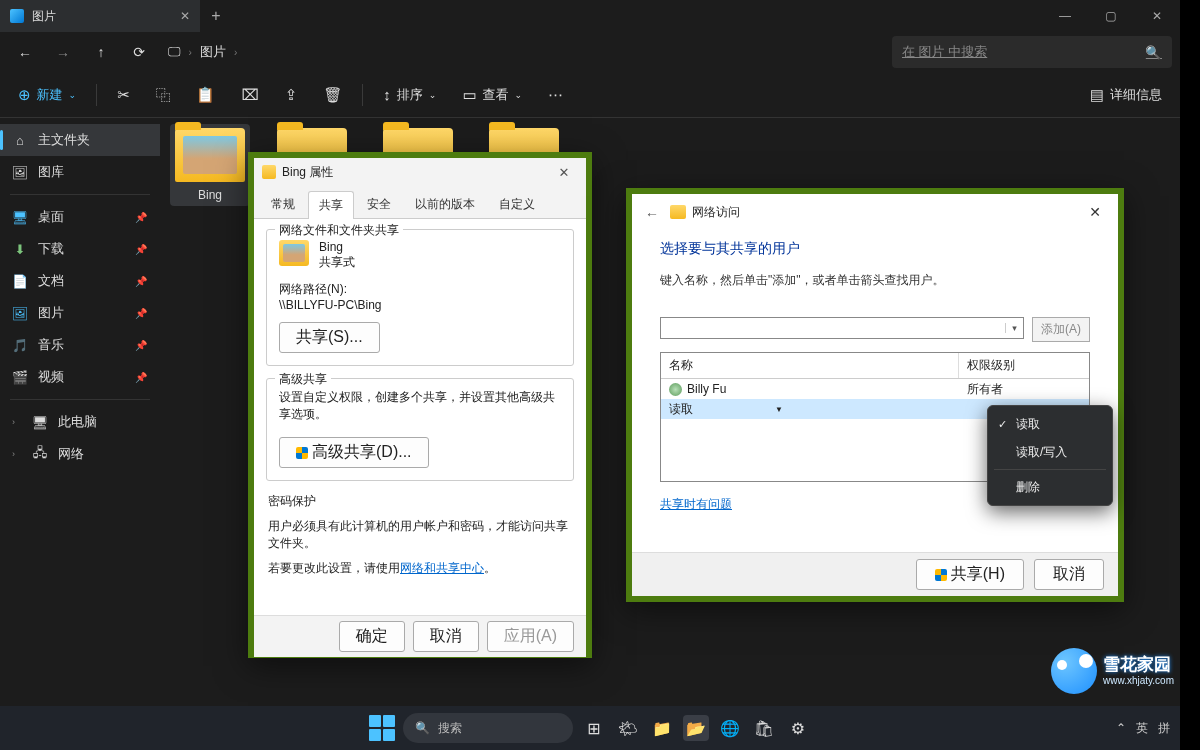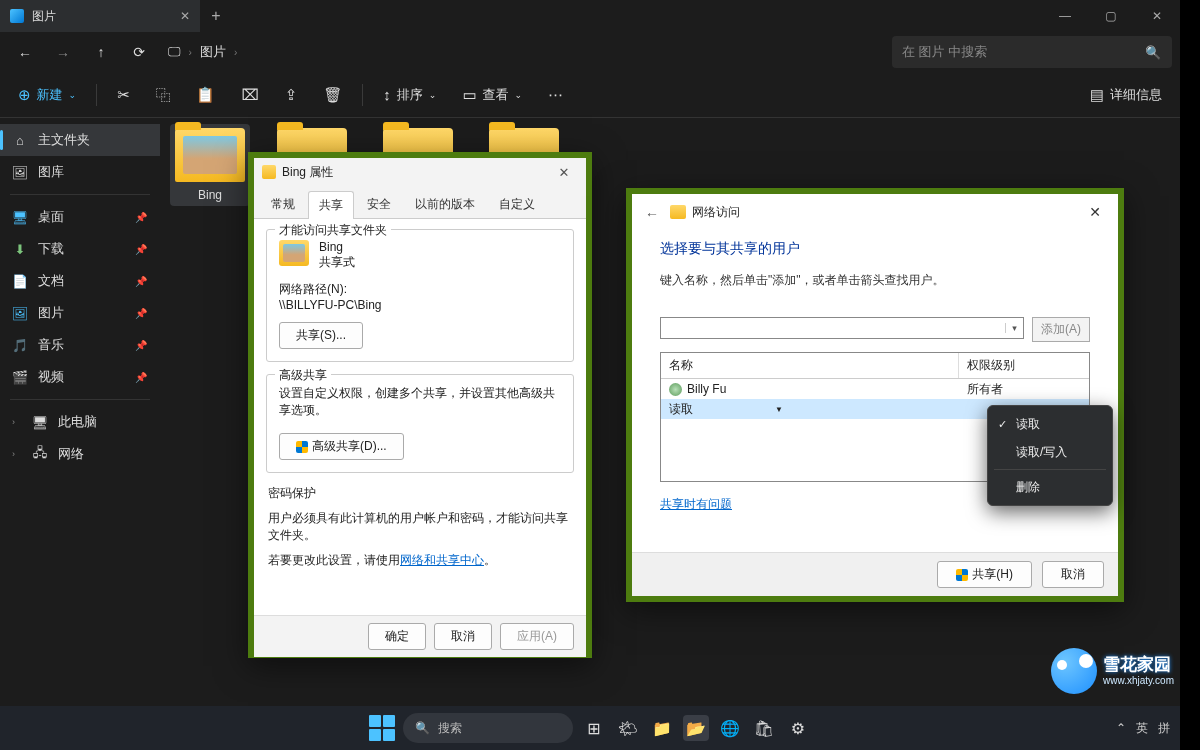--- a/index.html
+++ b/index.html
@@ -14,21 +14,21 @@
 .addtab { width:32px; text-align:center; color:#aaa; font-size:16px; }
 .wincontrols { margin-left:auto; display:flex; }
 .wincontrols div { width:46px; height:32px; display:flex; align-items:center; justify-content:center; color:#aaa; font-size:12px; }
 
 
 .navbar { height:40px; display:flex; align-items:center; padding:0 8px; gap:4px; }
 .navbtn { width:34px; height:32px; display:flex; align-items:center; justify-content:center; color:#888; border-radius:4px; font-size:14px; }
 .navbtn.en { color:#ddd; }
 .addressbar { flex:1; display:flex; align-items:center; gap:8px; padding:0 8px; height:32px; color:#ddd; font-size:13px; }
 .addressbar .chev { color:#777; font-size:10px; }
-.searchbox { width:280px; height:32px; background:#2b2b2b; border-radius:4px; display:flex; align-items:center; padding:0 10px; font-size:13px; color:#888; }
+.searchbox { width:280px; height:32px; background:#2b2b2b; border-radius:4px; display:flex; align-items:center; padding:0 10px; font-size:13px; color:#888;text-decoration:underline; }
 .searchbox .sicon { margin-left:auto; color:#888; }
 
 
 .toolbar { height:46px; display:flex; align-items:center; padding:0 12px; gap:14px; border-bottom:1px solid #333; }
 .tbtn { display:flex; align-items:center; gap:6px; font-size:13px; color:#ddd; height:32px; padding:0 6px; border-radius:4px; }
 .tbtn.new { color:#4cc2ff; }
 .tbtn .ico { font-size:15px; }
 .tsep { width:1px; height:22px; background:#3a3a3a; }
 .tbtn.right { margin-left:auto; }
 
@@ -63,21 +63,21 @@
 .dlgtitle .dclose { margin-left:auto; width:28px; text-align:center; color:#555; font-size:13px; }
 .dlgtabs { display:flex; border-bottom:1px solid #ccc; padding:4px 6px 0 6px; gap:2px; background:#f3f3f3; }
 .dlgtab { padding:5px 10px; font-size:12px; color:#333; border:1px solid transparent; border-bottom:none; }
 .dlgtab.active { background:#fff; border-color:#ccc; border-radius:3px 3px 0 0; position:relative; top:1px; }
 .dlgbody { padding:10px 12px; background:#fff; height:calc(100% - 28px - 28px - 42px); overflow:hidden; }
 .fieldset { border:1px solid #ccc; border-radius:3px; padding:10px 12px 12px 12px; margin-bottom:12px; position:relative; }
 .fieldset .legend { position:absolute; top:-8px; left:8px; background:#fff; padding:0 4px; font-size:12px; }
 .shareitem { display:flex; gap:10px; align-items:flex-start; }
 .shareitem .shicon { width:30px; height:26px; background:linear-gradient(#ffd869,#f5b921); border-radius:3px; position:relative; }
 .shareitem .shicon::after { content:""; position:absolute; inset:4px; background:linear-gradient(#7ec8e3,#d4a574 60%); border-radius:2px; }
-.dlgbtn { display:inline-block; padding:4px 16px; border:1px solid #aaa; border-radius:3px; background:#fdfdfd; font-size:12px; cursor:pointer; }
+.dlgbtn { display:inline-block; padding:4px 16px; border:1px solid #aaa; border-radius:3px; background:#fdfdfd; font-size:16px; cursor:pointer; }
 .shield { display:inline-block; width:12px; height:12px; background:conic-gradient(#0078d4 0 25%,#ffb900 25% 50%,#0078d4 50% 75%,#ffb900 75%); border-radius:2px; margin-right:4px; vertical-align:middle; }
 .link { color:#0066cc; text-decoration:underline; cursor:pointer; }
 .dlgfooter { height:42px; display:flex; align-items:center; justify-content:flex-end; gap:8px; padding:0 12px; background:#f3f3f3; border-top:1px solid #ddd; }
 .dlgbtn.disabled { color:#999; }
 
 
 .netdlg { left:626px; top:188px; width:498px; height:414px; background:#fff; }
 .nettop { height:36px; display:flex; align-items:center; padding:0 8px; }
 .nettop .back { width:24px; text-align:center; color:#555; font-size:14px; }
 .nettop .nicon { width:16px; height:14px; background:linear-gradient(#ffd869,#f5b921); border-radius:2px; margin:0 6px; }
@@ -296,21 +296,21 @@
     </div>
     <div class="dlgtabs">
       <div class="dlgtab">常规</div>
       <div class="dlgtab active">共享</div>
       <div class="dlgtab">安全</div>
       <div class="dlgtab">以前的版本</div>
       <div class="dlgtab">自定义</div>
     </div>
     <div class="dlgbody">
       <div class="fieldset">
-        <span class="legend">才能访问共享文件夹</span>
+        <span class="legend">网络文件和文件夹共享</span>
         <div class="shareitem">
           <div class="shicon"></div>
           <div>
             <div>Bing</div>
             <div>共享式</div>
           </div>
         </div>
         <div style="margin-top:10px">网络路径(N):</div>
         <div>\\BILLYFU-PC\Bing</div>
         <div style="margin-top:10px"><span class="dlgbtn">共享(S)...</span></div>

